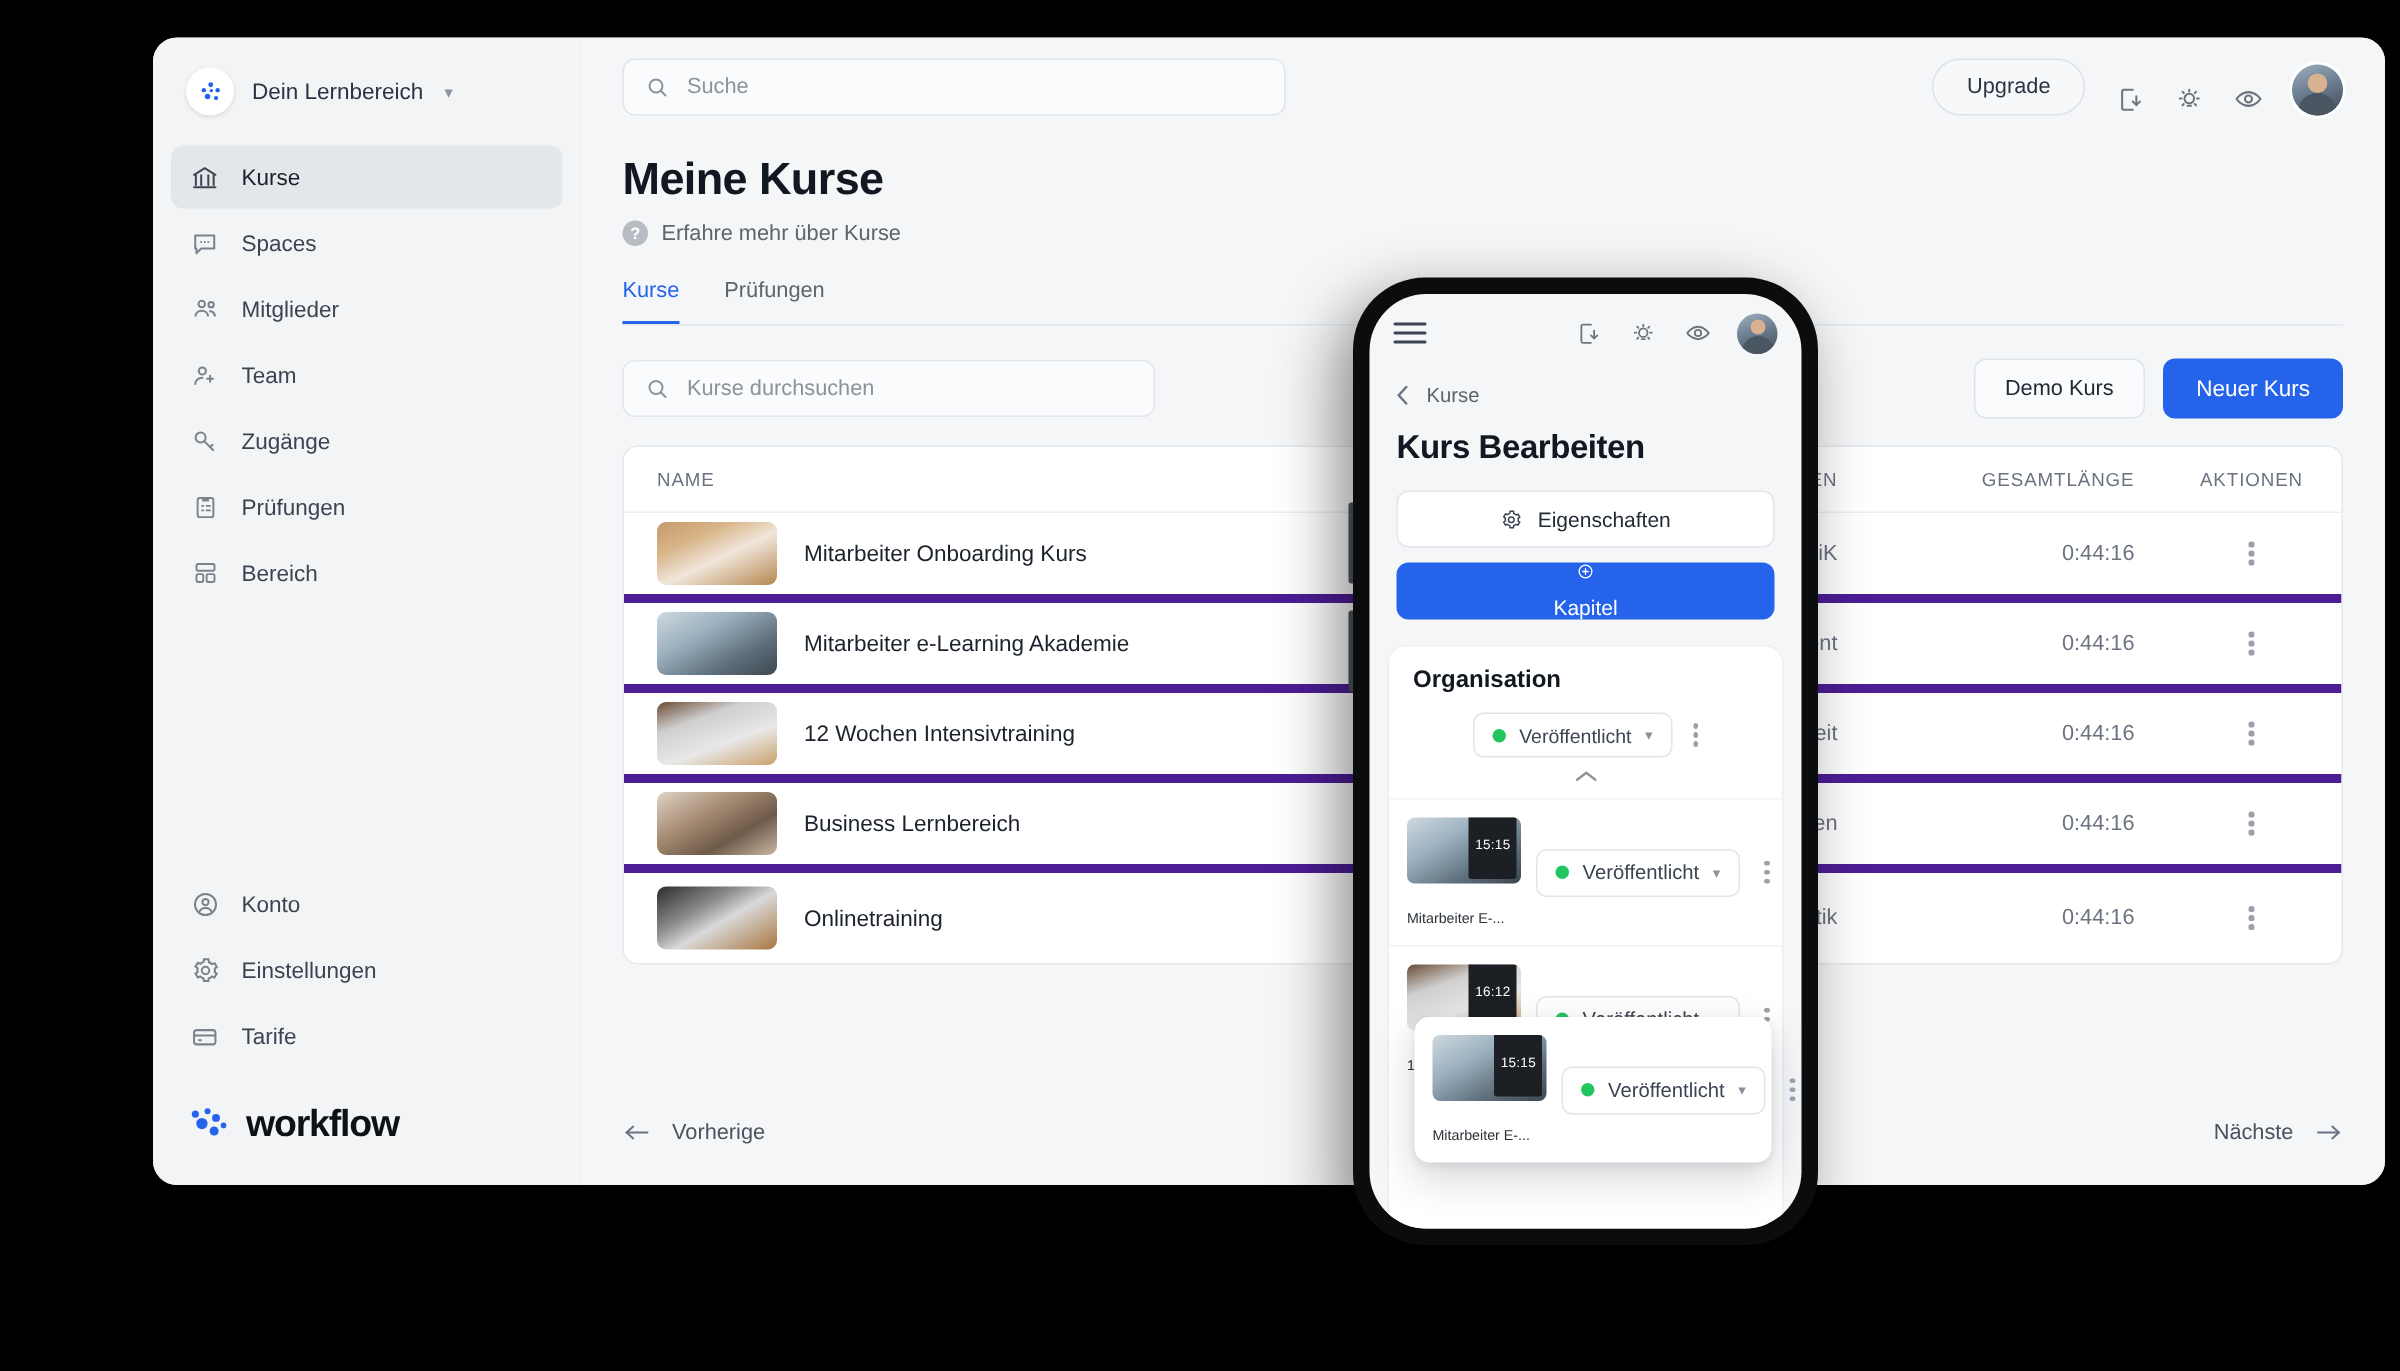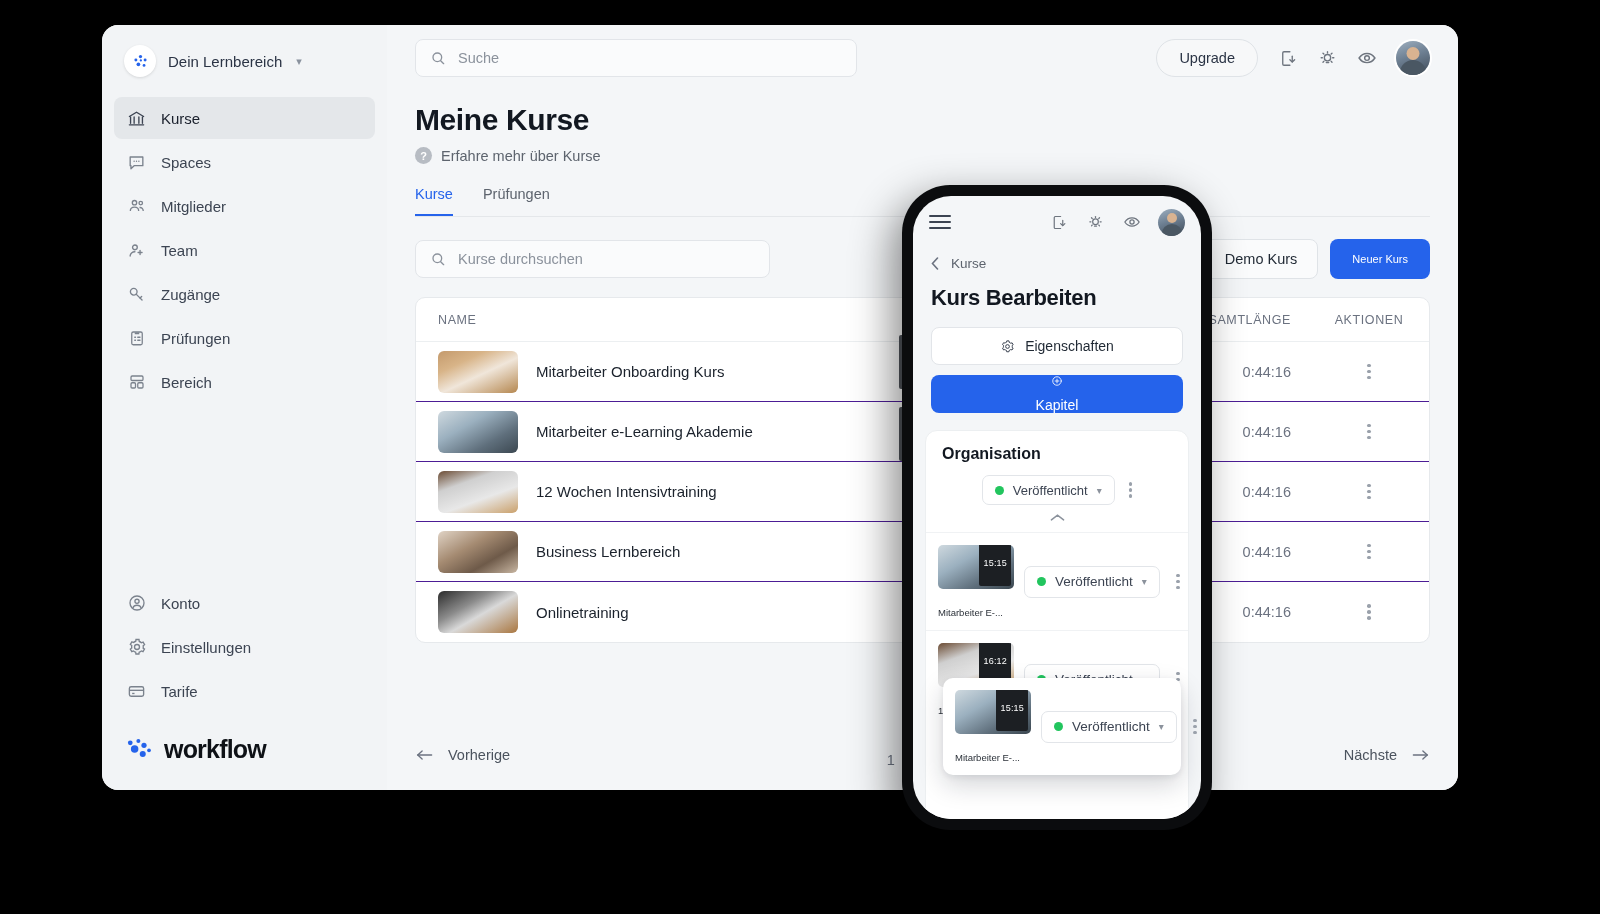--- a/index.html
+++ b/index.html
@@ -7,21 +7,21 @@
     width: 1600px; height: 914px;
     background: #000;
     font-family: "Liberation Sans", sans-serif;
     overflow: hidden;
   }
   .stage { position: relative; width: 1600px; height: 914px; background: #000; }
 
   
   .window {
     position: absolute; left: 102px; top: 25px;
-    width: 1356px; height: 765px;
+    width: 1488px; height: 765px;
     background: #e5e5e5;
     border-radius: 16px;
     overflow: hidden;
     display: flex;
   }
 
   
   .sidebar {
     width: 285px; flex: 0 0 285px;
     background: #f2f4f6;
@@ -62,21 +62,21 @@
   .topbar {
     height: 66px; display: flex; align-items: center;
     padding: 0 28px 0 28px; gap: 16px;
   }
   .search-box {
     width: 442px; height: 38px;
     background: #fafbfc; border: 1px solid #e2e5e9; border-radius: 8px;
     display: flex; align-items: center; gap: 12px; padding: 0 14px;
   }
   .search-box .ph { color: #8b929c; font-size: 14.5px; }
-  .topbar-right { margin-left: auto; display: flex; align-items: center; gap: 18px; }
+  .topbar-right { margin-left: auto; display: flex; align-items: flex-end; gap: 18px; }
   .upgrade-btn {
     height: 38px; padding: 0 22px; border-radius: 19px;
     border: 1px solid #dfe3e7; background: #f7f8f9;
     font-size: 14.5px; color: #2b3445; display: flex; align-items: center; cursor: pointer;
   }
   .icon-btn { color: #6e757f; width: 22px; height: 22px; display: flex; align-items: center; justify-content: center; cursor: pointer;}
   .avatar {
     width: 34px; height: 34px; border-radius: 50%;
     background: linear-gradient(160deg,#9fb0c0 0%,#6d7f92 45%,#3f4a57 100%);
     position: relative; overflow: hidden; box-shadow: 0 0 0 2px #fff;
@@ -110,36 +110,36 @@
     display: flex; align-items: center; gap: 12px; padding: 0 14px;
   }
   .course-search .ph { color: #8b929c; font-size: 14.5px; }
   .toolbar-right { margin-left: auto; display: flex; align-items: center; gap: 12px; }
   .btn-ghost {
     height: 40px; padding: 0 20px; border-radius: 8px; border: 1px solid #dfe3e7;
     background: #fafbfc; font-size: 14.5px; color: #1f2833; display: flex; align-items: center; cursor: pointer; white-space: nowrap;
   }
   .btn-primary {
     height: 40px; padding: 0 22px; border-radius: 8px; border: none;
-    background: #2563eb; font-size: 11px; color: #fff; display: flex; align-items: center; cursor: pointer; white-space: nowrap;
+    background: #2563eb; font-size: 15px; color: #fff; display: flex; align-items: center; cursor: pointer; white-space: nowrap;
   }
 
   
   .table-card {
     margin-top: 18px; background: #fff; border: 1px solid #e6e9ec;
     border-radius: 10px; overflow: hidden;
   }
   .thead { display: flex; height: 44px; align-items: center; border-bottom: 1px solid #eceff1; }
   .th { font-size: 12.5px; letter-spacing: .6px; color: #6b7280; text-transform: uppercase; }
   .col-name { flex: 1 1 auto; padding-left: 22px; min-width: 0; }
   .col-cat { flex: 0 0 210px; text-align: right; padding-right: 26px; }
   .col-len { flex: 0 0 190px; text-align: right; padding-right: 18px; }
   .col-act { flex: 0 0 120px; text-align: center; }
 
-  .trow { display: flex; align-items: center; height: 60px; border-bottom: 1px solid #4c1d95; }
+  .trow { display: flex; align-items: center; height: 60px; border-bottom: 6px solid #4c1d95; }
   .trow:last-child { border-bottom: none; }
   .cell-name { display: flex; align-items: center; gap: 18px; padding-left: 22px; flex: 1 1 auto; min-width: 0; }
   .thumb { width: 80px; height: 42px; border-radius: 6px; flex: 0 0 80px; background-size: cover; }
   .course-name { font-size: 15px; color: #1b222c; white-space: nowrap; overflow: hidden; text-overflow: ellipsis; }
   .cell-cat { flex: 0 0 210px; text-align: right; padding-right: 26px; font-size: 14.5px; color: #6b7280; }
   .cell-len { flex: 0 0 190px; text-align: right; padding-right: 18px; font-size: 14.5px; color: #6b7280; }
   .cell-act { flex: 0 0 120px; display: flex; justify-content: center; }
   .kebab { color: #9aa1ab; letter-spacing: 0; line-height: 4px; font-size: 17px; cursor: pointer; }
   .kebab span { display:block; width:3.5px; height:3.5px; border-radius:50%; background:#9aa1ab; margin:2.6px 0;}
 

